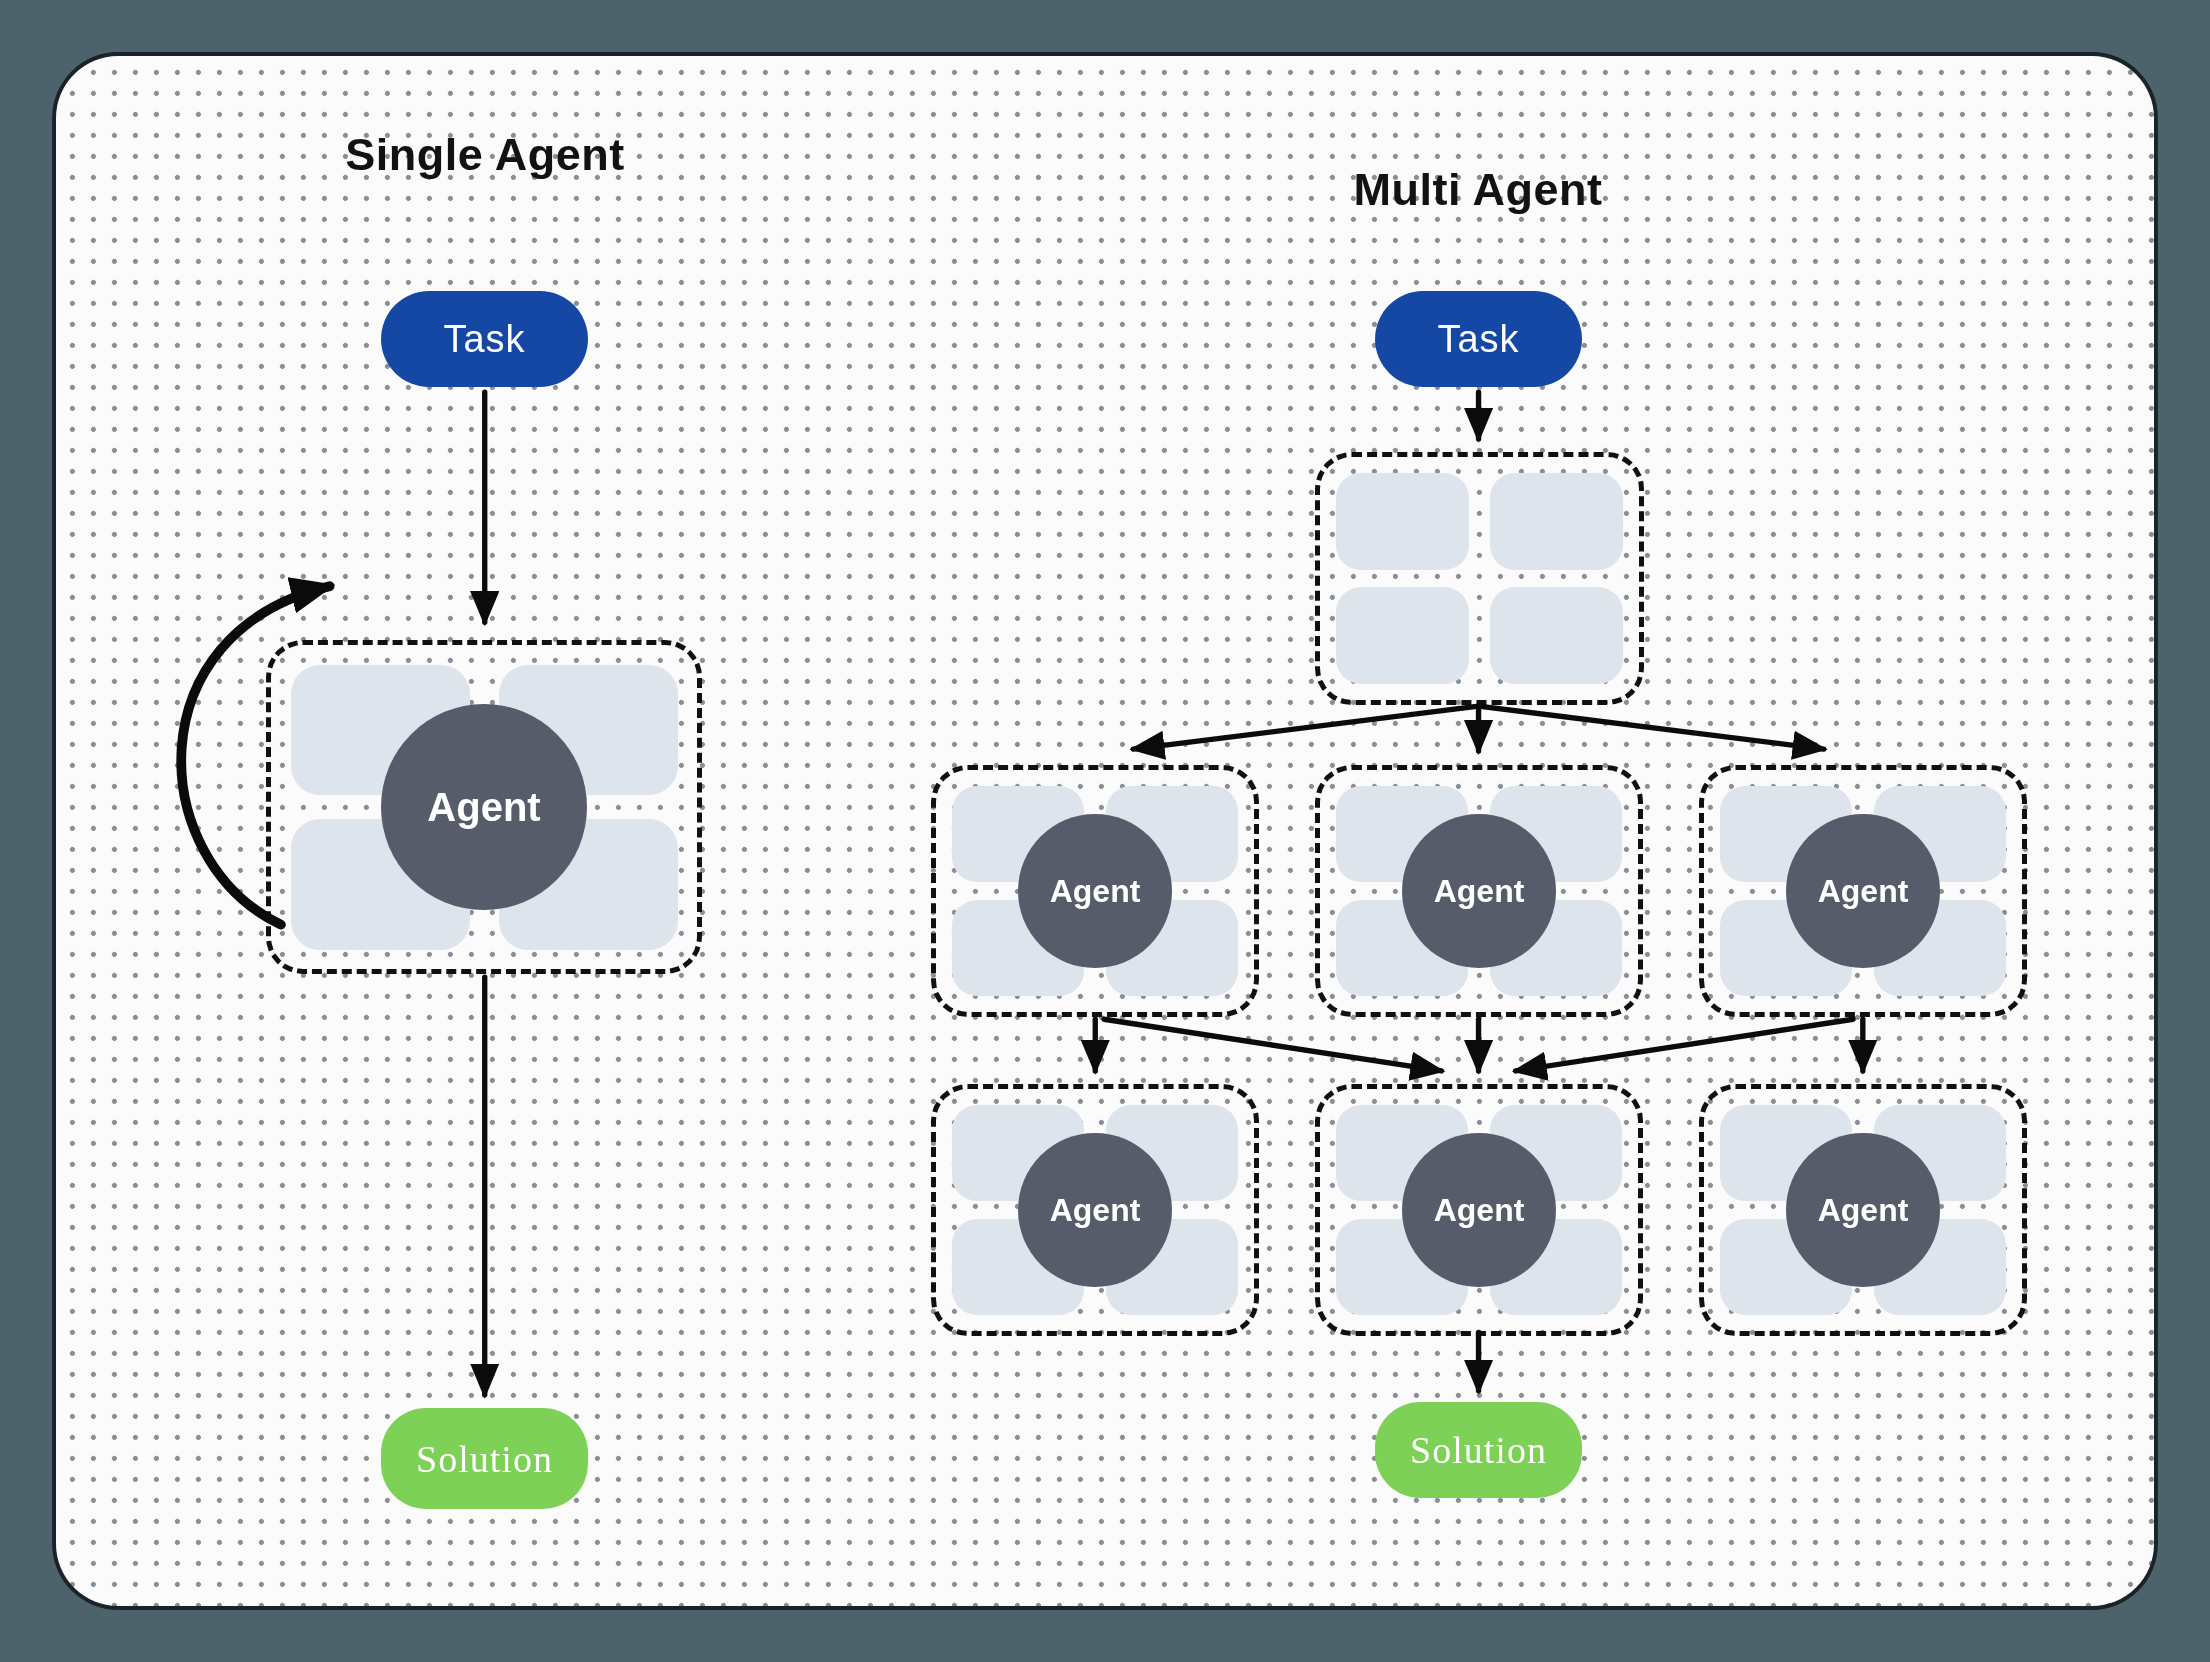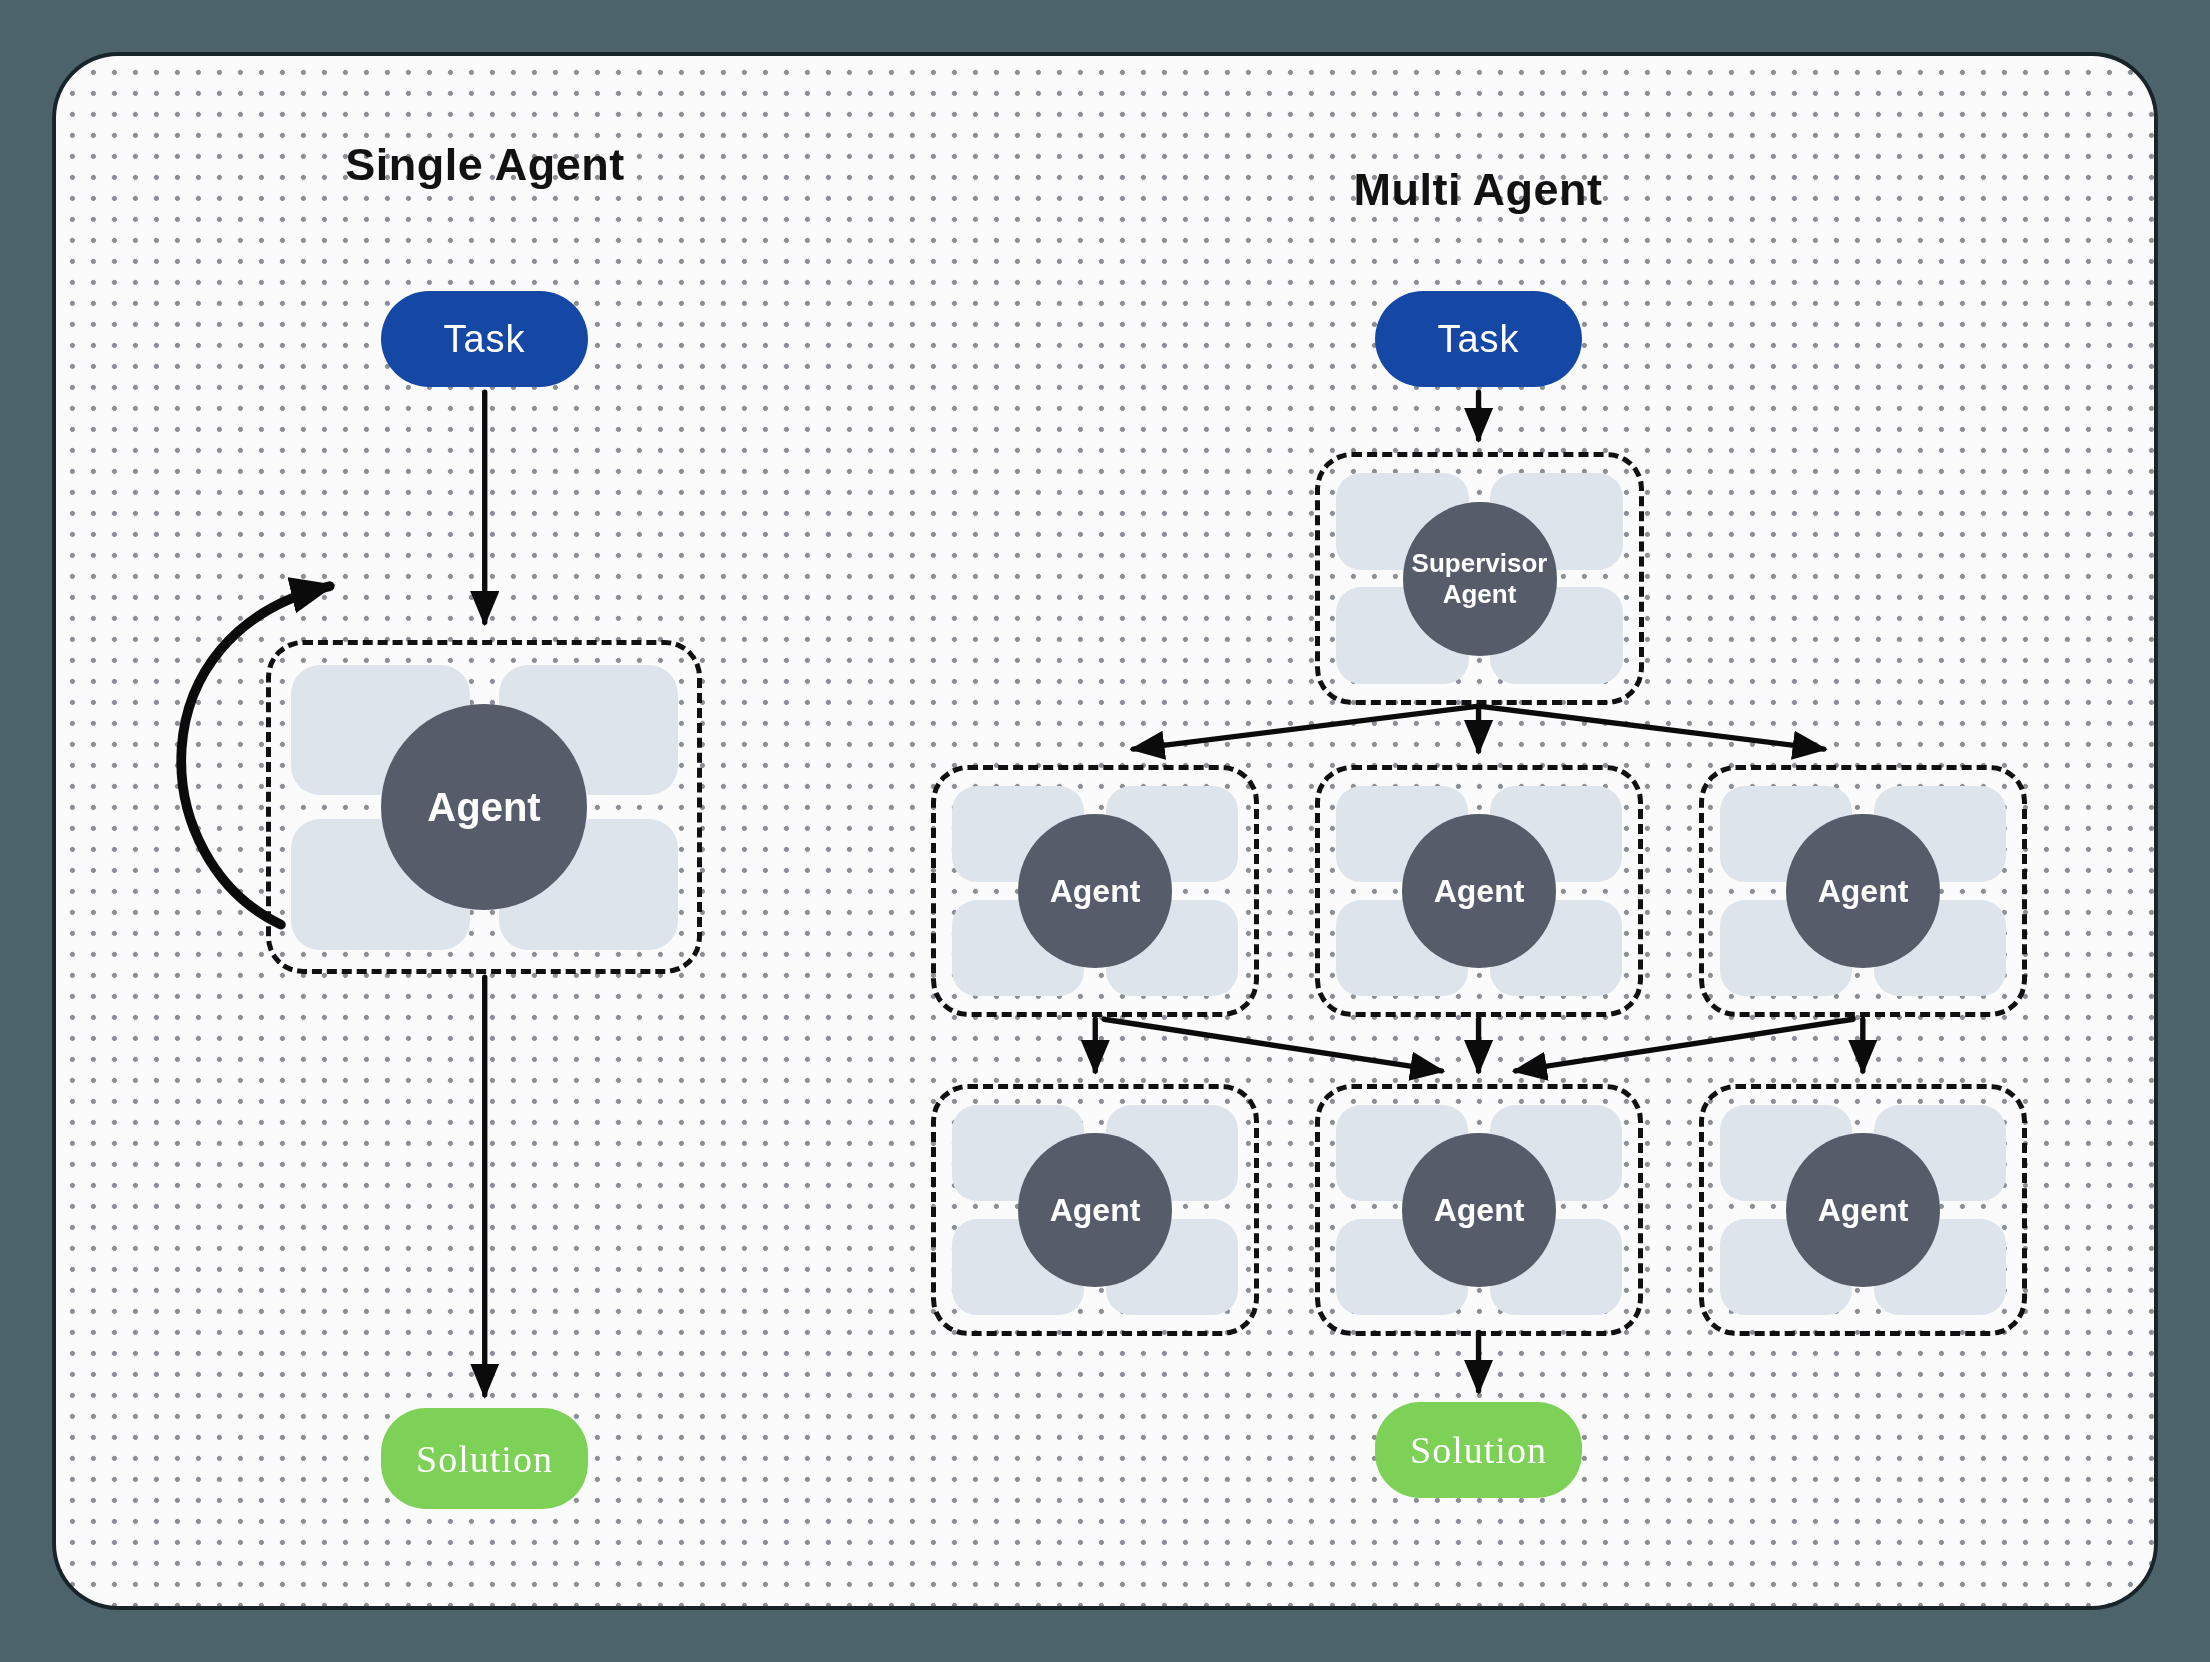--- a/index.html
+++ b/index.html
@@ -85,21 +85,21 @@
   svg.connectors{
     position:absolute;left:0;top:0;width:2211px;height:1663px;
     pointer-events:none;
   }
 </style>
 </head>
 <body>
 
 <div class="panel"></div>
 
-<div class="col-title" style="left:485px;top:139px;">Single Agent</div>
+<div class="col-title" style="left:485px;top:129px;">Single Agent</div>
 <div class="col-title" style="left:1478px;top:164px;">Multi Agent</div>
 
 <div class="pill task" style="left:381px;top:291px;">
   <span class="lbl">Task</span>
 </div>
 
 <div class="agent-box big" style="left:266px;top:640px;width:436px;height:334px;">
   <div class="quad"></div>
   <div class="quad"></div>
   <div class="quad"></div>
@@ -115,23 +115,20 @@
 
 <div class="pill task" style="left:1375px;top:291px;">
   <span class="lbl">Task</span>
 </div>
 
 <div class="agent-box small" style="left:1315px;top:452px;width:329px;height:253px;">
   <div class="quad"></div>
   <div class="quad"></div>
   <div class="quad"></div>
   <div class="quad"></div>
-  <div class="agent-circle">
-    <span class="lbl wrap">Supervisor Agent</span>
-  </div>
 </div>
 
 <div class="agent-box small" style="left:931px;top:765px;width:328px;height:252px;">
   <div class="quad"></div>
   <div class="quad"></div>
   <div class="quad"></div>
   <div class="quad"></div>
   <div class="agent-circle">
     <span class="lbl">Agent</span>
   </div>

